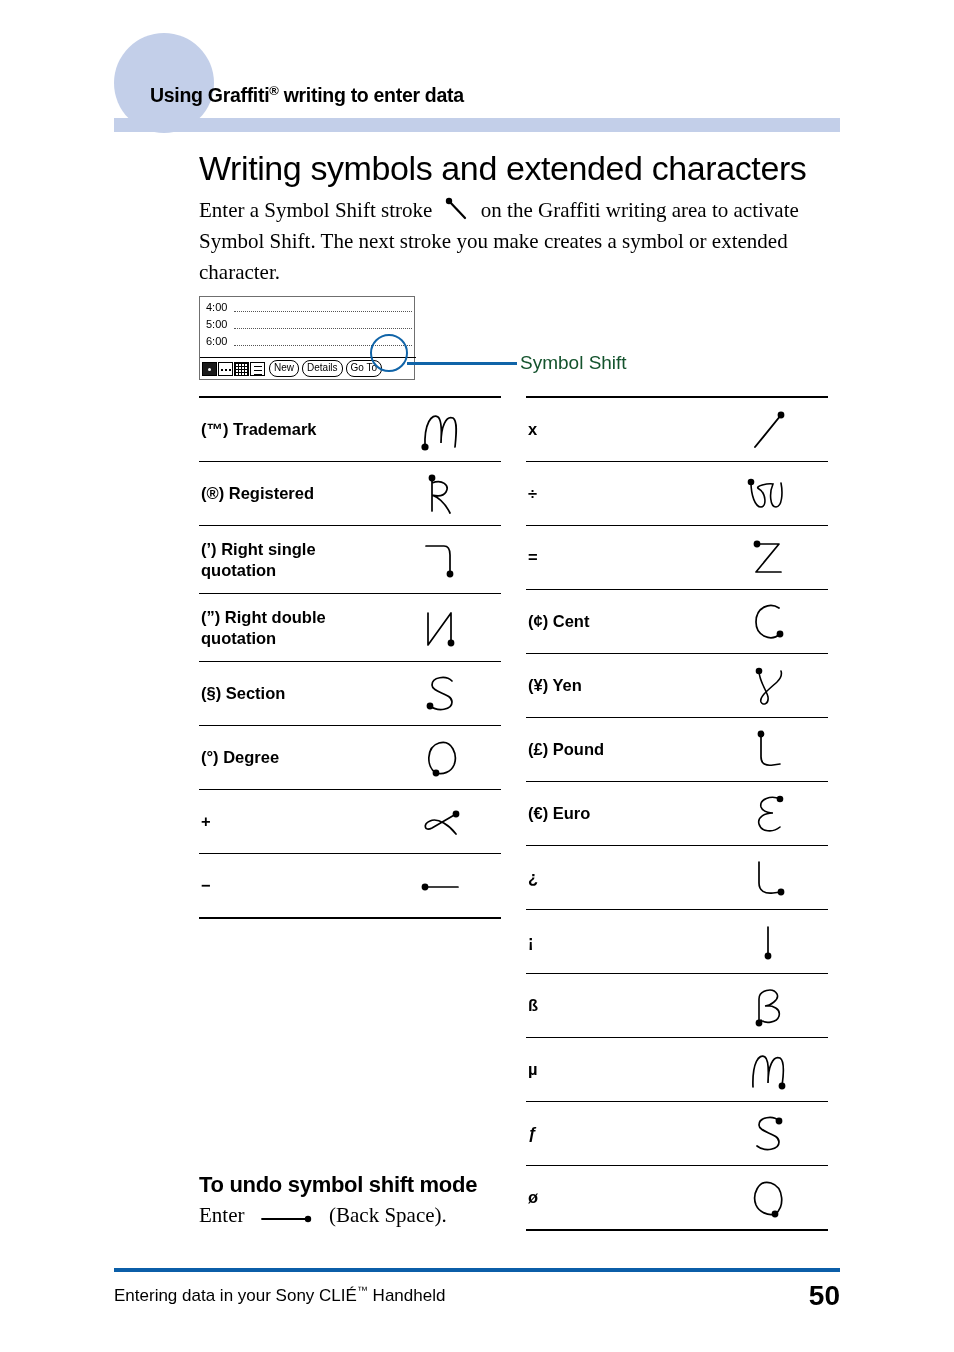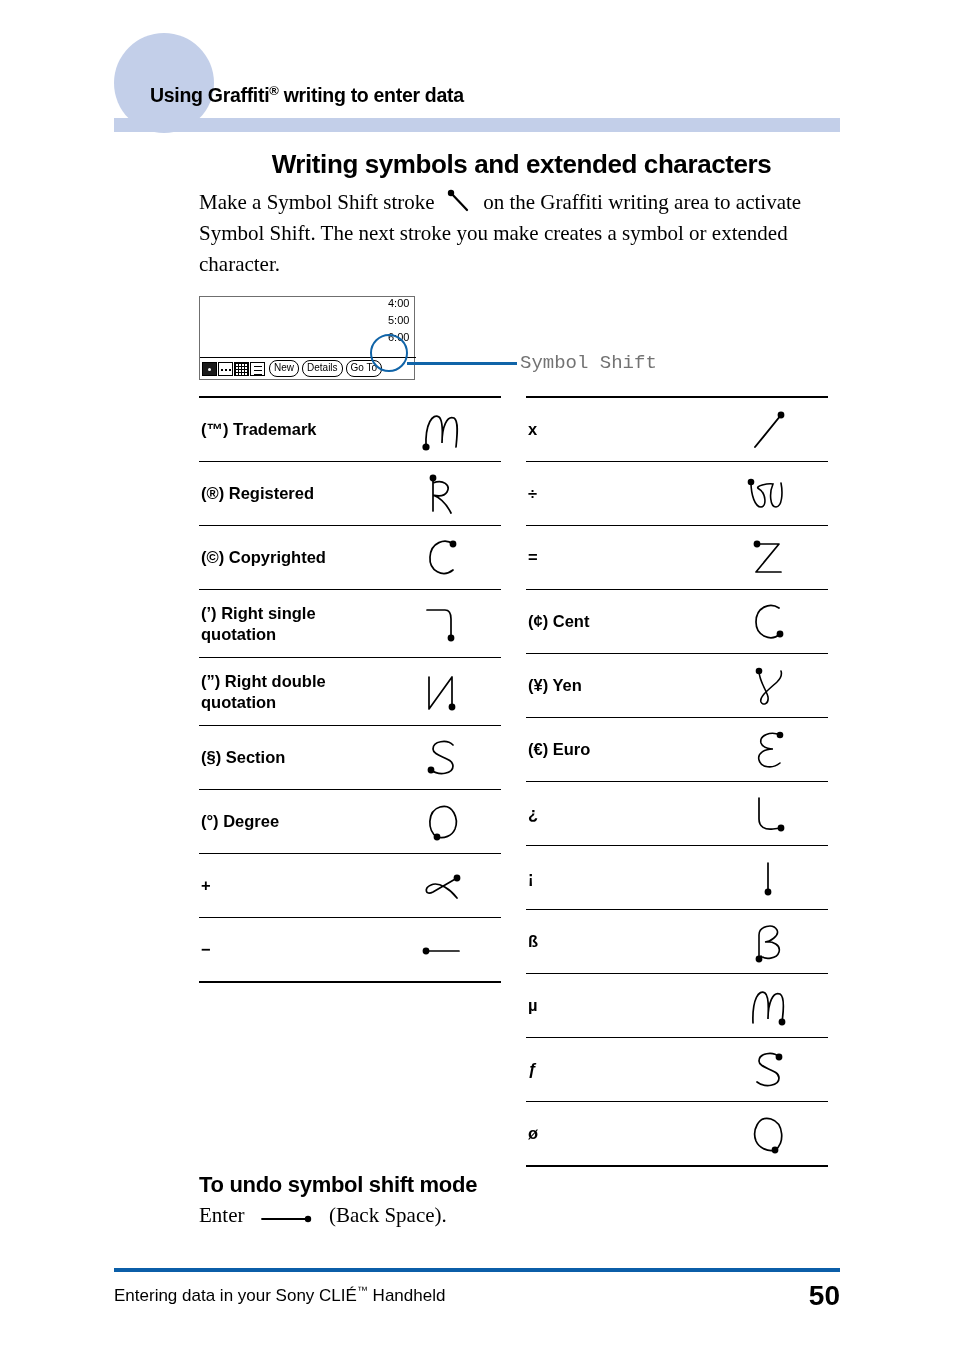--- a/index.html
+++ b/index.html
@@ -59,26 +59,25 @@
   
   .content {
     position: absolute;
     left: 199px;
     top: 150px;
     width: 645px;
   }
   h1.section-title {
     margin: 0 0 8px 0;
     font-family: "Liberation Sans", sans-serif;
-    font-size: 26px;
-    font-weight: bold;
+    font-size: 34px;
+    font-weight: normal;
     color: #000000;
     letter-spacing: -0.4px;
     line-height: 1.1;
-    text-align: center;
   }
   p.body-text {
     margin: 0;
     font-family: "Liberation Serif", serif;
     font-size: 21px;
     line-height: 31px;
     color: #000000;
   }
   .inline-stroke {
     display: inline-block;
@@ -107,21 +106,20 @@
     position: absolute;
     left: 0; top: 0;
     width: 216px;
     height: 58px;
   }
   .pda-row {
     position: relative;
     height: 17px;
     display: flex;
     align-items: flex-end;
-    flex-direction: column;
   }
   .pda-time {
     font-family: "Liberation Sans", sans-serif;
     font-size: 11px;
     color: #000;
     width: 34px;
     padding-left: 6px;
     box-sizing: border-box;
     line-height: 13px;
   }
@@ -214,23 +212,23 @@
     left: 208px;
     top: 66px;
     width: 110px;
     height: 3px;
     background: #1064a8;
   }
   .callout-label {
     position: absolute;
     left: 520px;
     top: 352px;
-    font-family: Liberation Mono, monospace;
+    font-family: Liberation Sans, sans-serif;
     font-size: 19px;
-    color: #737373;
+    color: #14532d;
     white-space: nowrap;
   }
 
   
   .tables {
     position: absolute;
     left: 199px;
     top: 396px;
     width: 645px;
   }
@@ -337,21 +335,21 @@
   <div class="header-blob"></div>
   <div class="header-bar"></div>
   <div class="header-title">
     <span>Using Graffiti</span><span class="sup">®</span><span> writing to enter data</span>
   </div>
 </div>
 
 <div class="content">
   <h1 class="section-title">Writing symbols and extended characters</h1>
   <p class="body-text">
-    <span>Make a Symbol Shift stroke</span>
+    <span>Enter a Symbol Shift stroke</span>
     <span class="inline-stroke">
       <svg width="26" height="24" viewBox="0 0 26 24" class="stroke-svg">
         <circle cx="5" cy="4" r="3.2" fill="#000"></circle>
         <line x1="5" y1="4" x2="21" y2="21" stroke="#000" stroke-width="2.2" stroke-linecap="round"></line>
       </svg>
     </span>
     <span>on the Graffiti writing area to activate Symbol Shift. The next stroke you make creates a symbol or extended character.</span>
   </p>
 </div>
 
@@ -402,29 +400,20 @@
       </tr>
       <tr class="h1row">
         <td class="sym-label">(®) Registered</td>
         <td class="sym-stroke">
           <svg width="60" height="46" viewBox="0 0 60 46" class="stroke-svg">
             <path d="M22 7 L22 40 M22 12 C32 8, 40 14, 36 21 C33 26, 26 25, 22 24 C30 27, 36 34, 40 42" fill="none" stroke="#000" stroke-width="1.7" stroke-linecap="round"></path>
             <circle cx="22" cy="7" r="3.4" fill="#000"></circle>
           </svg>
         </td>
       </tr>
-      <tr class="h1row">
-        <td class="sym-label">(©) Copyrighted</td>
-        <td class="sym-stroke">
-          <svg width="60" height="46" viewBox="0 0 60 46" class="stroke-svg">
-            <path d="M42 9 C34 3, 20 7, 19 22 C18 36, 32 43, 42 35" fill="none" stroke="#000" stroke-width="1.7" stroke-linecap="round"></path>
-            <circle cx="42" cy="9" r="3.4" fill="#000"></circle>
-          </svg>
-        </td>
-      </tr>
       <tr class="h2row">
         <td class="sym-label">(’) Right single quotation</td>
         <td class="sym-stroke">
           <svg width="60" height="46" viewBox="0 0 60 46" class="stroke-svg">
             <path d="M16 9 L34 9 C39 9, 40 13, 40 18 L40 37" fill="none" stroke="#000" stroke-width="1.7" stroke-linecap="round"></path>
             <circle cx="40" cy="37" r="3.4" fill="#000"></circle>
           </svg>
         </td>
       </tr>
       <tr class="h2row">
@@ -514,20 +503,29 @@
             <circle cx="43" cy="35" r="3.4" fill="#000"></circle>
           </svg>
         </td>
       </tr>
       <tr class="h1row">
         <td class="sym-label">(¥) Yen</td>
         <td class="sym-stroke">
           <svg width="60" height="46" viewBox="0 0 60 46" class="stroke-svg">
             <path d="M22 8 C22 18, 30 28, 31 34 C32 41, 26 43, 24 39 C22 34, 31 27, 40 19 C44 15, 45 11, 44 8" fill="none" stroke="#000" stroke-width="1.6" stroke-linecap="round"></path>
             <circle cx="22" cy="8" r="3.3" fill="#000"></circle>
+          </svg>
+        </td>
+      </tr>
+      <tr class="h1row">
+        <td class="sym-label">(£) Pound</td>
+        <td class="sym-stroke">
+          <svg width="60" height="46" viewBox="0 0 60 46" class="stroke-svg">
+            <path d="M24 7 L24 30 C24 37, 29 39, 36 38 L43 37" fill="none" stroke="#000" stroke-width="1.7" stroke-linecap="round"></path>
+            <circle cx="24" cy="7" r="3.4" fill="#000"></circle>
           </svg>
         </td>
       </tr>
       <tr class="h1row">
         <td class="sym-label">(€) Euro</td>
         <td class="sym-stroke">
           <svg width="60" height="46" viewBox="0 0 60 46" class="stroke-svg">
             <path d="M43 8 C34 4, 22 8, 24 16 C26 22, 36 22, 36 22 C28 22, 20 26, 22 33 C24 41, 36 42, 43 36" fill="none" stroke="#000" stroke-width="1.6" stroke-linecap="round"></path>
             <circle cx="43" cy="8" r="3.3" fill="#000"></circle>
           </svg>

